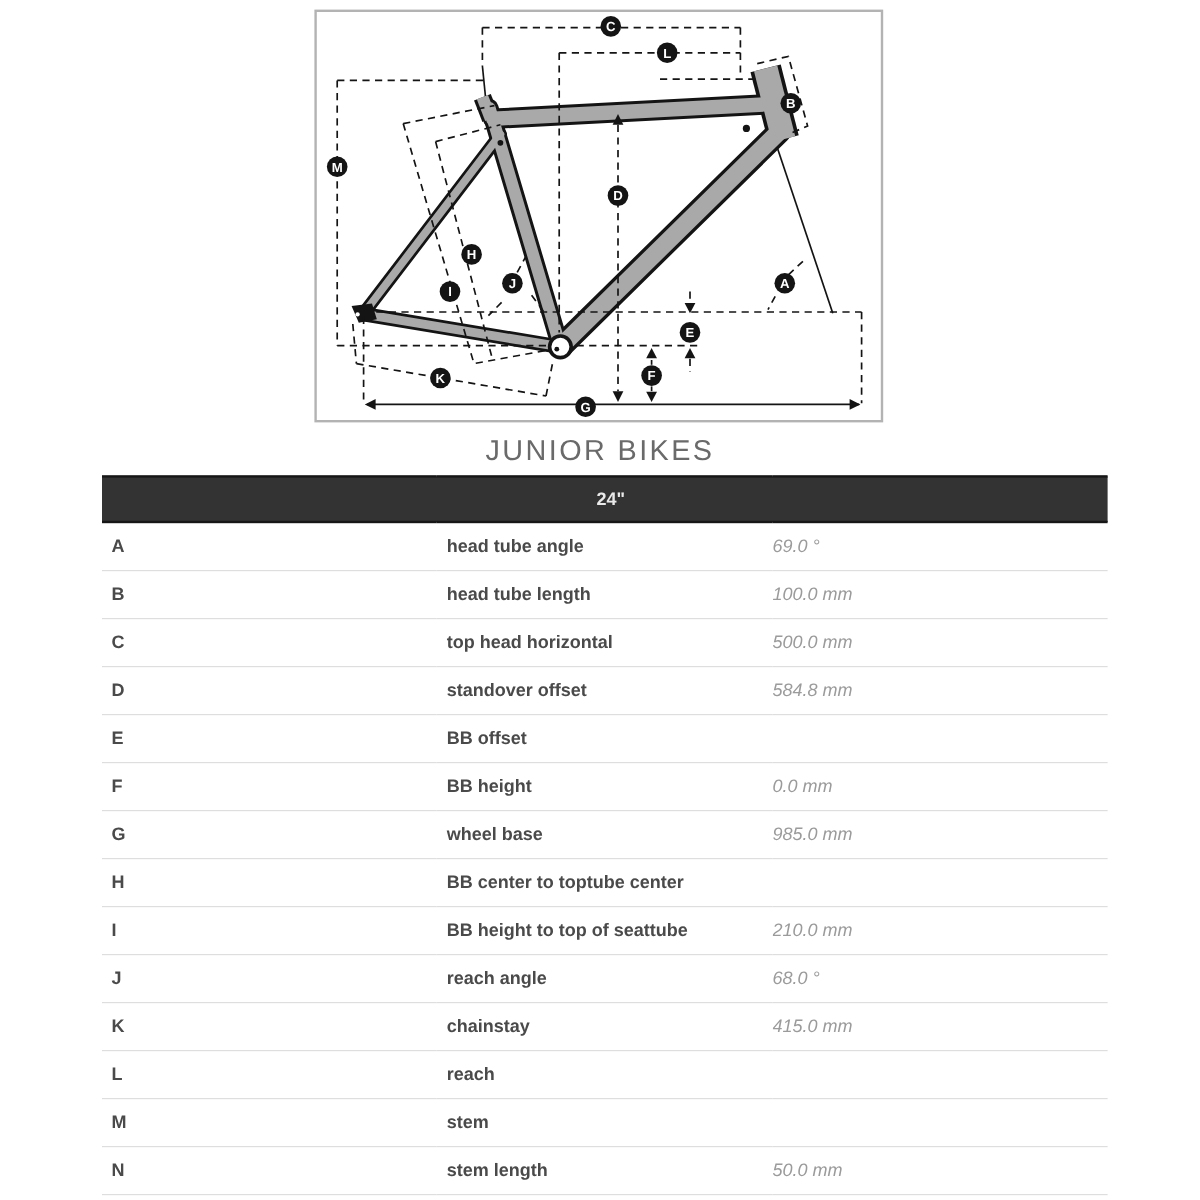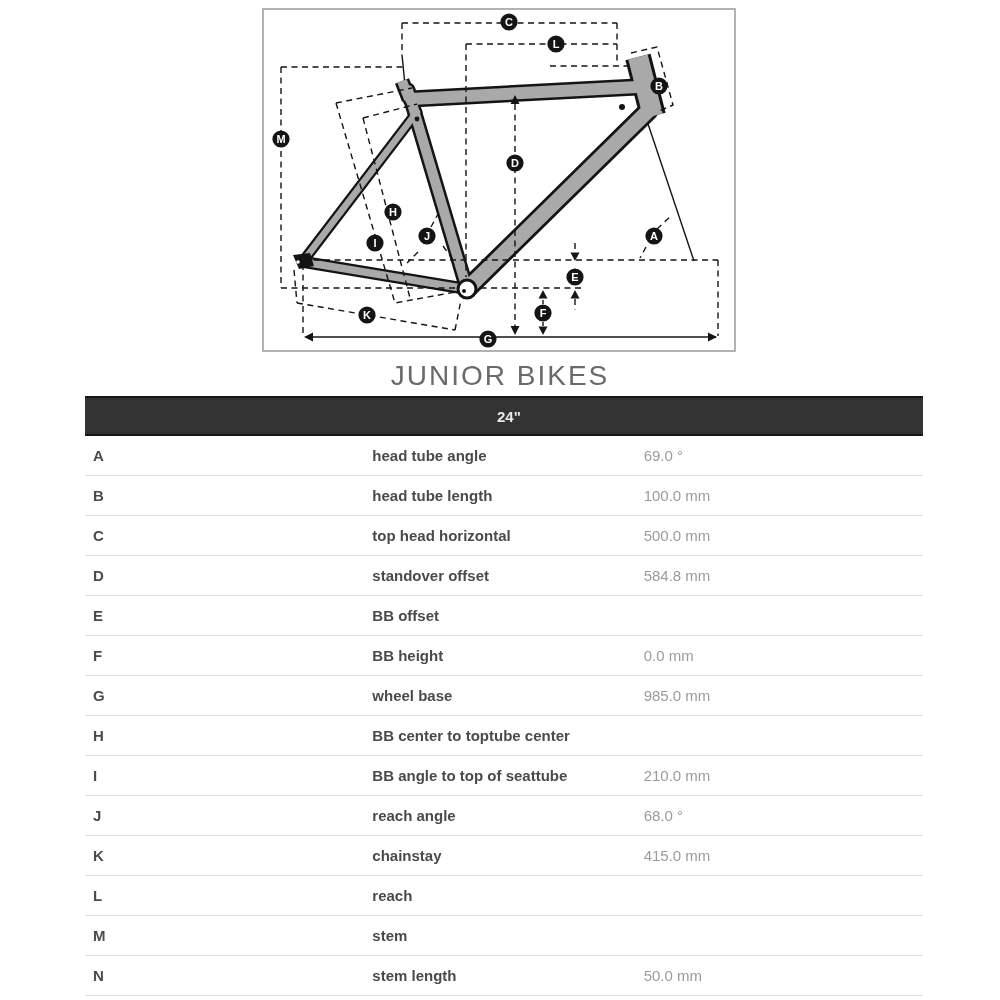--- a/index.html
+++ b/index.html
@@ -14,40 +14,40 @@
     --diagram-border:#b3b3b3;
   }
   html,body{margin:0;padding:0;background:#fff;}
   body{
     width:1000px;height:1000px;overflow:hidden;
     font-family:"Liberation Sans",sans-serif;
   }
   .diagram-wrap{width:1000px;height:355px;position:relative;}
   .page-title{
     height:41px;line-height:41px;text-align:center;
-    font-size:28px;letter-spacing:2px;color:var(--title-text);
+    font-size:24px;letter-spacing:2px;color:var(--title-text);
     font-weight:400;
   }
   table.geo{
     border-collapse:collapse;margin:0 0 0 85px;width:838px;
     font-size:15px;table-layout:fixed;
   }
   table.geo th{
     background:var(--header-bg);color:var(--header-text);
     font-weight:bold;text-align:left;height:36px;
     padding:0 0 0 412px;font-size:15px;
     border-top:2px solid #161616;border-bottom:2px solid #161616;
   }
   table.geo td{
     height:39px;border-bottom:1px solid var(--row-border);
     vertical-align:middle;overflow:hidden;white-space:nowrap;
   }
   td.row-letter{width:37px;padding:0 0 0 8px;font-weight:bold;color:var(--label-text);}
   td.row-label{width:359px;padding:0 0 0 8px;font-weight:bold;color:var(--label-text);}
-  td.row-value{color:var(--value-text);padding:0;}
+  td.row-value{color:var(--value-text);padding:0;font-style:italic;}
   
   .dbox{fill:#ffffff;stroke:var(--diagram-border);stroke-width:2;}
   .dash{stroke:var(--diagram-line);fill:none;stroke-width:1.4;stroke-dasharray:6 4.5;}
   .sol{stroke:var(--diagram-line);fill:none;stroke-width:1.4;}
   .arr{fill:var(--diagram-line);stroke:none;}
   .tube-u{stroke:var(--diagram-line);fill:none;stroke-linecap:round;}
   .tube-o{stroke:var(--frame-fill);fill:none;stroke-linecap:round;}
   .tube-ub{stroke:var(--diagram-line);fill:none;stroke-linecap:butt;}
   .tube-ob{stroke:var(--frame-fill);fill:none;stroke-linecap:butt;}
   .marker-letter{fill:#ffffff;font-family:"Liberation Sans",sans-serif;font-size:11px;font-weight:bold;}
@@ -210,21 +210,21 @@
         <td class="row-label">wheel base</td>
         <td class="row-value">985.0 mm</td>
       </tr>
       <tr>
         <td class="row-letter">H</td>
         <td class="row-label">BB center to toptube center</td>
         <td class="row-value"></td>
       </tr>
       <tr>
         <td class="row-letter">I</td>
-        <td class="row-label">BB angle to top of seattube</td>
+        <td class="row-label">BB height to top of seattube</td>
         <td class="row-value">210.0 mm</td>
       </tr>
       <tr>
         <td class="row-letter">J</td>
         <td class="row-label">reach angle</td>
         <td class="row-value">68.0 °</td>
       </tr>
       <tr>
         <td class="row-letter">K</td>
         <td class="row-label">chainstay</td>

